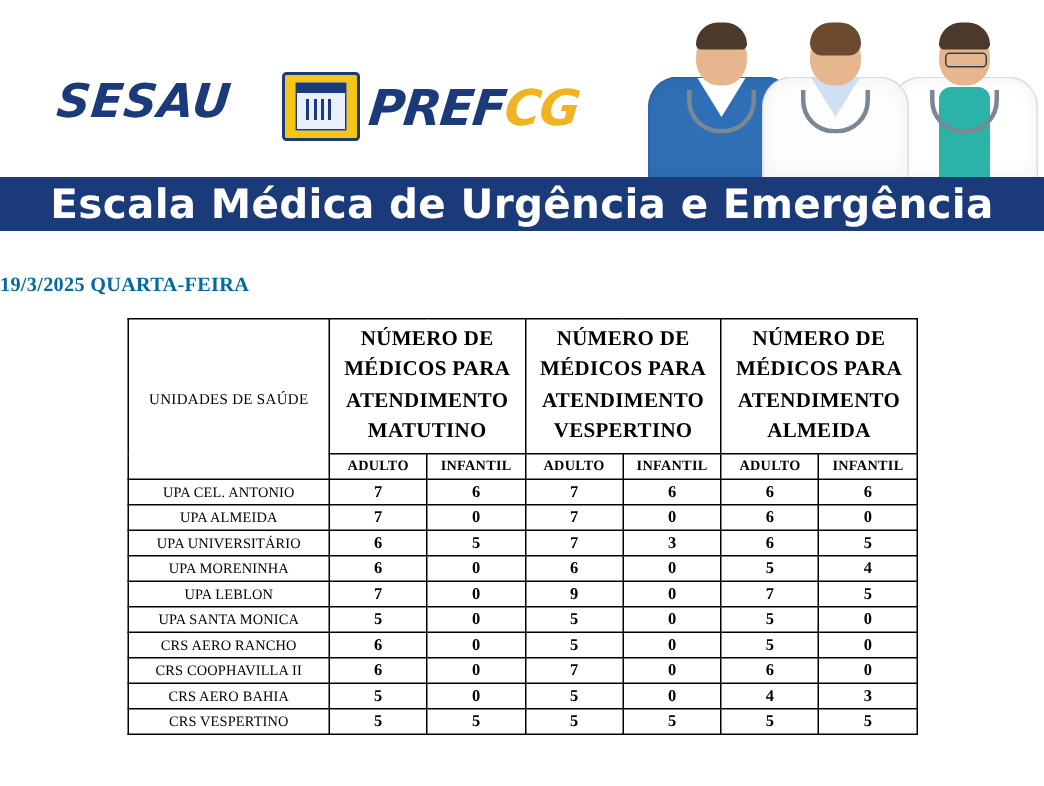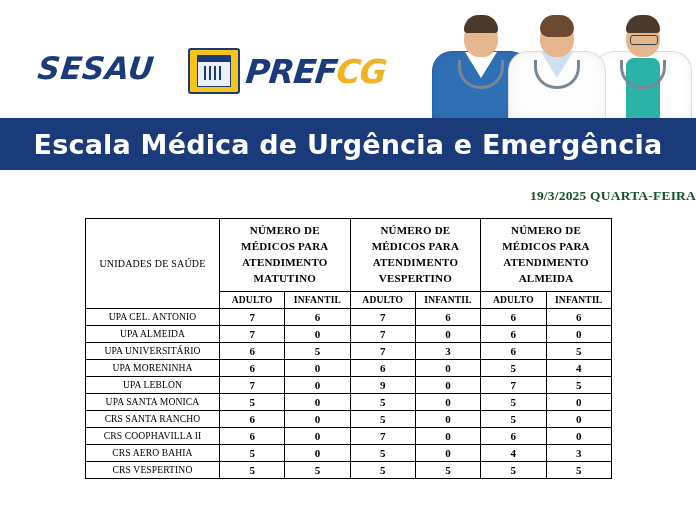--- a/index.html
+++ b/index.html
@@ -167,64 +167,64 @@
     position: absolute;
     left: 4px; top: 16px;
     width: 26px; height: 8px;
     border: 1.5px solid #33414f;
     border-radius: 3px;
   }
 
   
   .titlebar {
     width: 696px;
-    height: 52px;
+    height: 36px;
     background: #1b3a7a;
     display: flex;
     align-items: center;
     justify-content: center;
   }
   .titlebar .t {
     color: #ffffff;
     font-family: "DejaVu Sans", sans-serif;
     font-weight: bold;
     font-size: 27px;
     letter-spacing: 0.2px;
     white-space: nowrap;
   }
 
   
   .dateline {
-    text-align: right;
+    text-align: left;
     font-family: "Liberation Serif", serif;
     font-weight: bold;
     font-size: 13.5px;
-    color: #14532d;
-    margin-top: 18px;
+    color: #0369a1;
+    margin-top: 28px;
     letter-spacing: 0.2px;
   }
 
   
   .table-wrap {
     margin: 14px auto 0 auto;
     width: 526px;
   }
   table.scale {
     border-collapse: collapse;
     width: 526px;
     table-layout: fixed;
   }
   table.scale th, table.scale td {
     border: 1px solid #000000;
     text-align: center;
     font-family: "Liberation Serif", serif;
     color: #000000;
   }
   table.scale th.group {
-    font-size: 11px;
+    font-size: 14px;
     font-weight: bold;
     line-height: 1.45;
     padding: 4px 2px;
     letter-spacing: 0.2px;
   }
   table.scale th.unitcol {
     font-size: 10px;
     font-weight: normal;
     letter-spacing: 0.2px;
   }
@@ -377,21 +377,21 @@
       <tr>
         <td class="unit">UPA SANTA MONICA</td>
         <td class="num">5</td>
         <td class="num">0</td>
         <td class="num">5</td>
         <td class="num">0</td>
         <td class="num">5</td>
         <td class="num">0</td>
       </tr>
       <tr>
-        <td class="unit">CRS SANTA RANCHO</td>
+        <td class="unit">CRS AERO RANCHO</td>
         <td class="num">6</td>
         <td class="num">0</td>
         <td class="num">5</td>
         <td class="num">0</td>
         <td class="num">5</td>
         <td class="num">0</td>
       </tr>
       <tr>
         <td class="unit">CRS COOPHAVILLA II</td>
         <td class="num">6</td>

